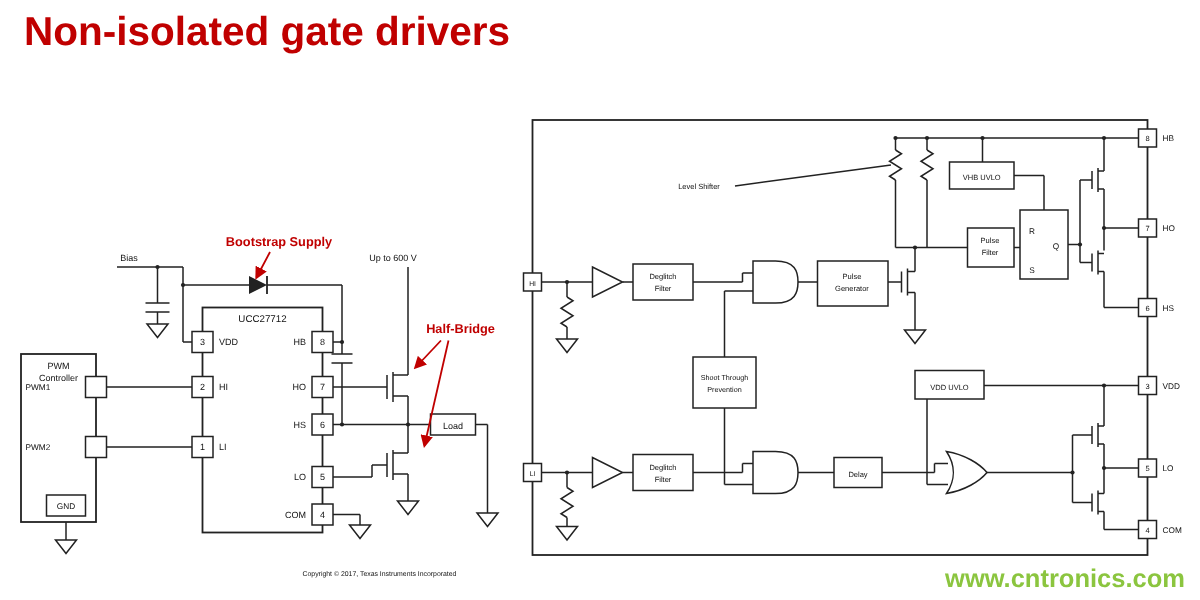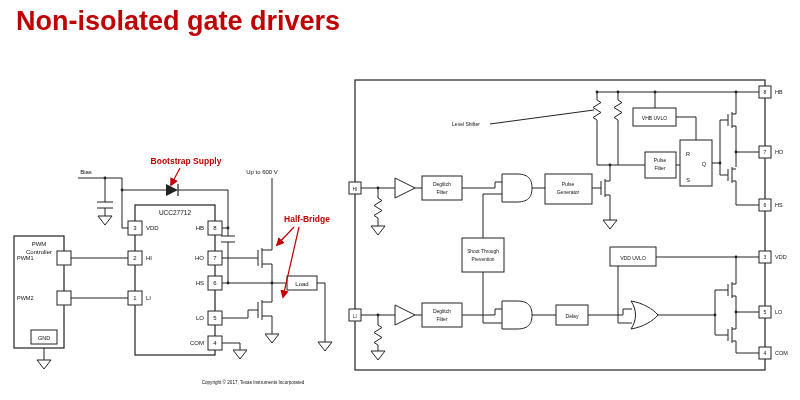--- a/index.html
+++ b/index.html
@@ -252,13 +252,14 @@
       <rect x="419" y="236" width="12" height="12" fill="#fff" stroke="#222"></rect>
       <text x="425" y="244" font-size="5" text-anchor="middle">5</text>
       <text x="435" y="244" font-size="5.5">LO</text>
 
       <rect x="419" y="277" width="12" height="12" fill="#fff" stroke="#222"></rect>
       <text x="425" y="285" font-size="5" text-anchor="middle">4</text>
       <text x="435" y="285" font-size="5.5">COM</text>
     </g>
   </svg>
 
+  <div class="watermark">www.cntronics.com</div>
 </div>
 
 </body></html>

